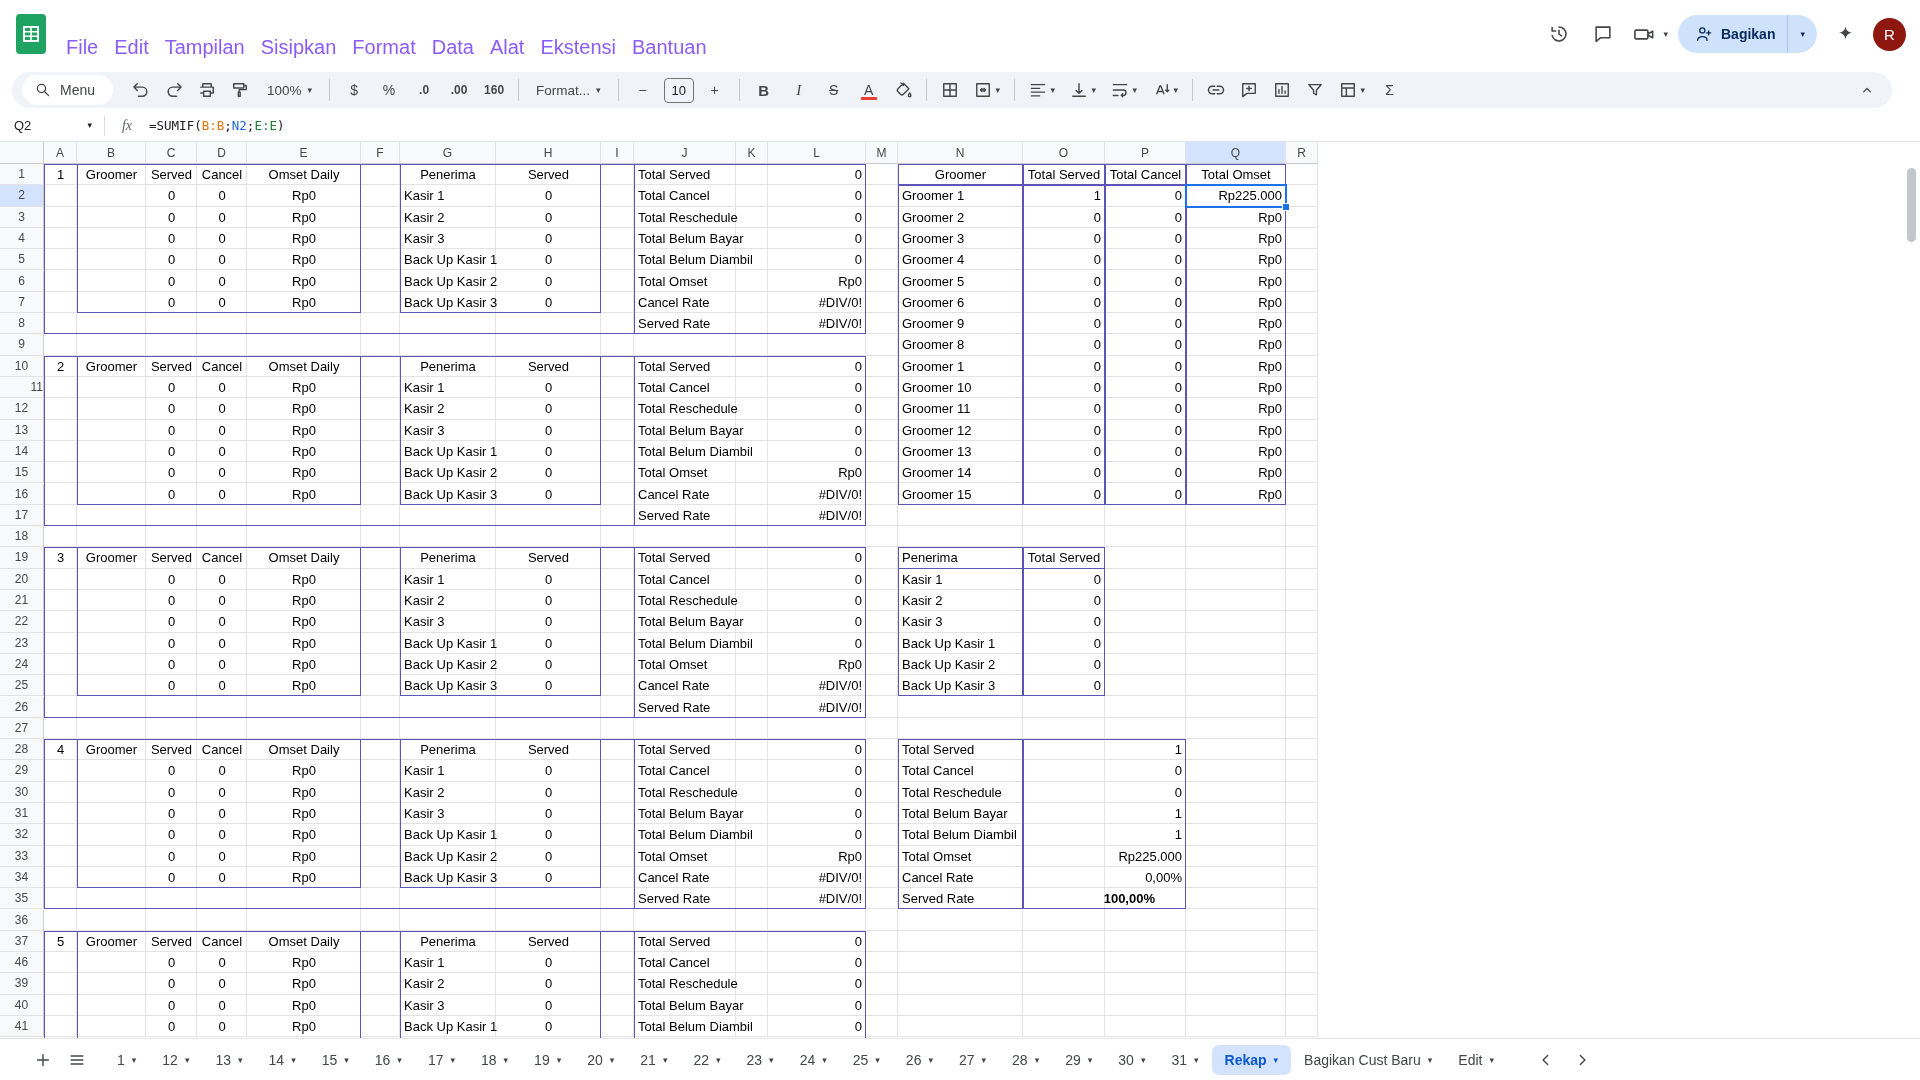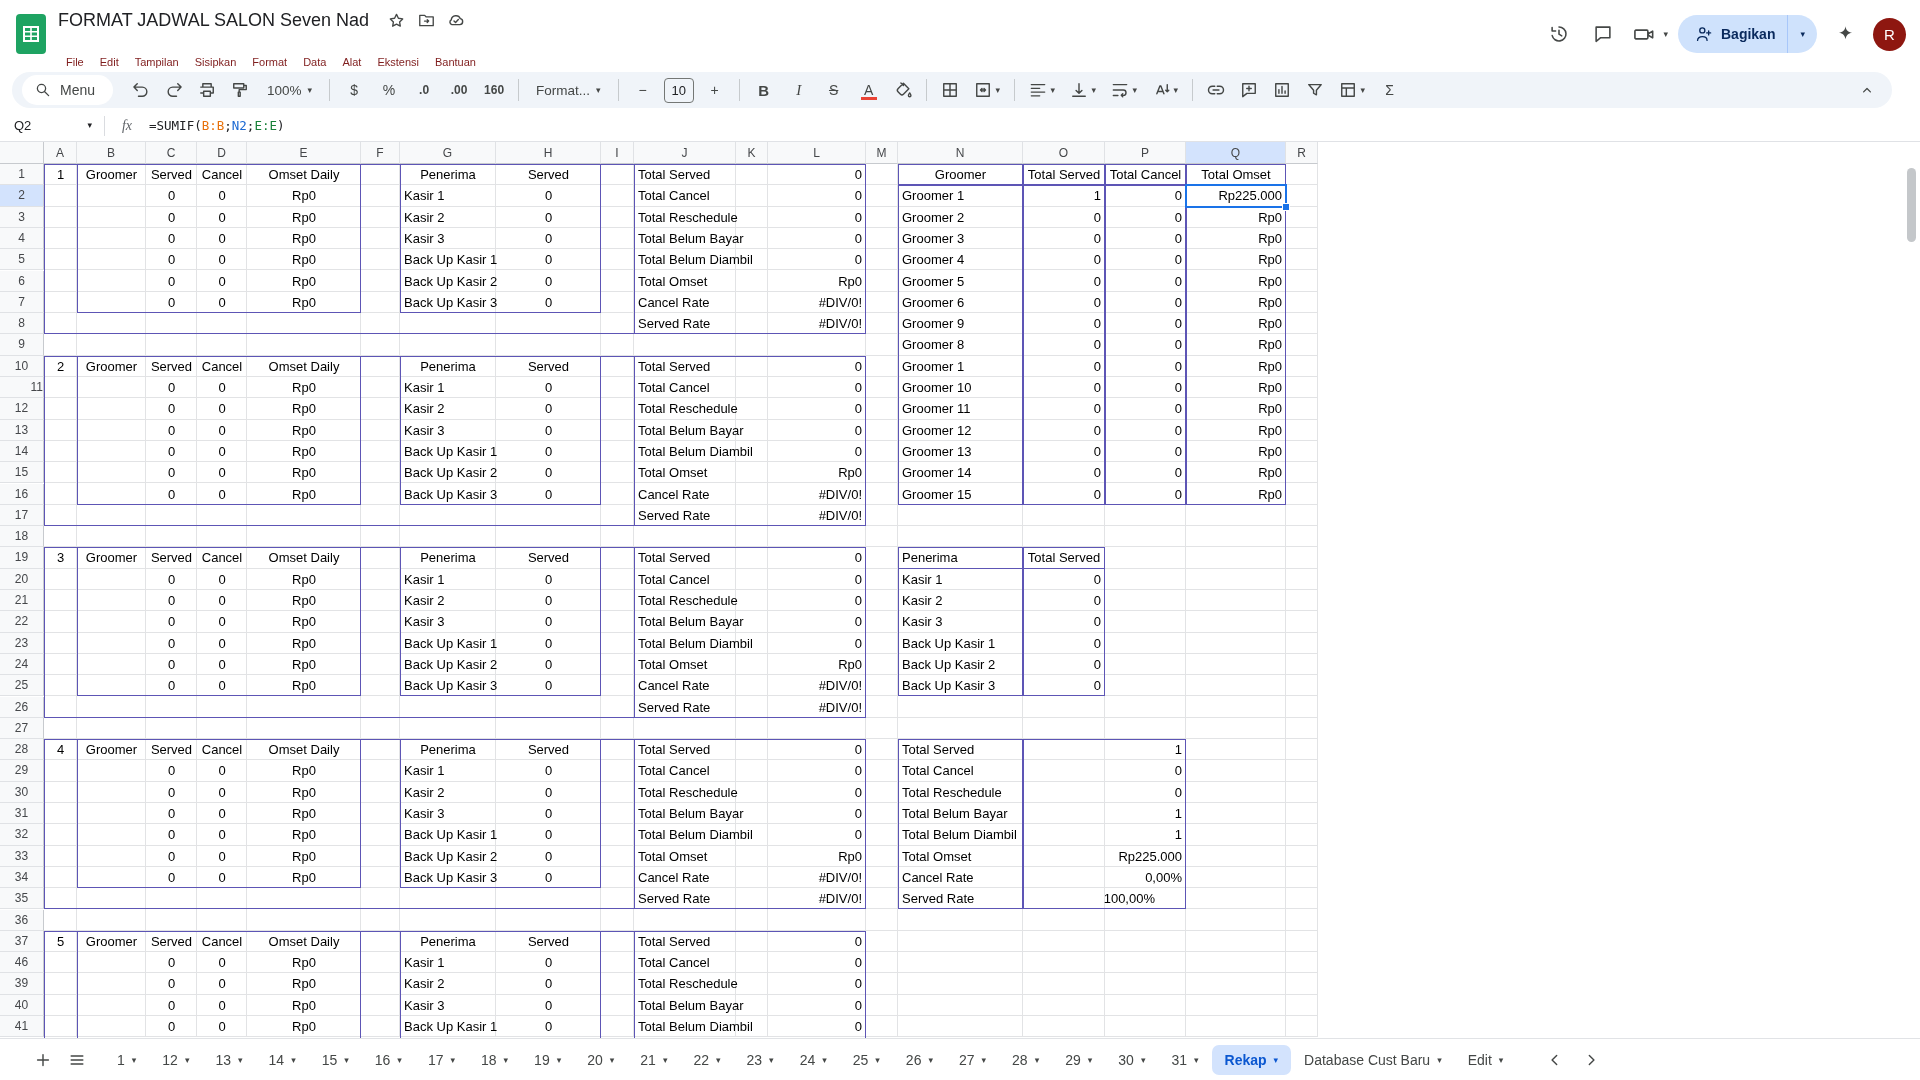--- a/index.html
+++ b/index.html
@@ -14,21 +14,21 @@
   .ibtn{display:flex;align-items:center;justify-content:center;border-radius:50%;color:#444746;flex:none;}
 
   
   #titlebar{position:absolute;left:0;top:0;width:1920px;height:68px;background:#fff;display:flex;align-items:center;}
   #logo{margin:0 12px 0 16px;flex:none;}
   #tb-left{display:flex;flex-direction:column;justify-content:center;}
   #titlerow{display:flex;align-items:center;height:30px;}
   #doctitle{font-size:18px;color:#202124;margin-right:12px;white-space:nowrap;}
   .t-ic{width:30px;height:26px;display:flex;align-items:center;justify-content:center;color:#444746;border-radius:4px;}
   #menubar{display:flex;height:28px;align-items:center;}
-  .mitem{font-size:11px;padding:3px 8px;border-radius:4px;color:#7f1d1d;cursor:default;margin-top:26px;}
+  .mitem{font-size:20px;padding:3px 8px;border-radius:4px;color:#8b5cf6;cursor:default;margin-top:26px;}
   #tb-right{margin-left:auto;display:flex;align-items:center;gap:4px;padding-right:14px;}
   #tb-right .ibtn{width:40px;height:40px;}
   .withcaret{display:flex;align-items:center;gap:2px;color:#444746;}
   #share{display:flex;align-items:center;height:38px;border-radius:19px;background:var(--share-bg);color:var(--share-fg);margin:0 6px;overflow:hidden;}
   #share .main{display:flex;align-items:center;gap:8px;padding:0 12px 0 16px;font-size:14px;font-weight:600;height:100%;}
   #share .sdiv{width:1px;height:100%;background:#a8c7fa;}
   #share .scaret{padding:0 12px;display:flex;align-items:center;height:100%;}
   #avatar{width:33px;height:33px;border-radius:50%;background:var(--avatar);color:#fff;display:flex;align-items:center;justify-content:center;font-size:15px;font-weight:500;margin-left:6px;flex:none;}
   .caret{font-size:9px;color:inherit;font-family:"DejaVu Sans",sans-serif;line-height:1;}
 
@@ -89,38 +89,20 @@
 </head>
 <body>
 
 <div id="titlebar">
   <svg id="logo" width="30" height="40" viewBox="0 0 30 40">
     <rect width="30" height="40" rx="4" fill="var(--logo)"></rect>
     <rect x="8" y="13" width="14" height="14" fill="none" stroke="#fff" stroke-width="2"></rect>
     <path d="M8 17.7h14M8 22.3h14M15 13v14" stroke="#fff" stroke-width="1.6" fill="none"></path>
   </svg>
   <div id="tb-left">
-    <div id="titlerow">
-      <span id="doctitle">FORMAT JADWAL SALON Seven Nad</span>
-      <span class="t-ic">
-          <svg class="ic" width="19" height="19" viewBox="0 0 24 24" fill="none" stroke="currentColor" stroke-width="1.7" stroke-linecap="round" stroke-linejoin="round">
-            <path d="M12 4.3l2.4 4.9 5.4.8-3.9 3.8.9 5.4-4.8-2.5-4.8 2.5.9-5.4L4.2 10l5.4-.8z"></path>
-          </svg>
-        </span>
-      <span class="t-ic">
-          <svg class="ic" width="19" height="19" viewBox="0 0 24 24" fill="none" stroke="currentColor" stroke-width="1.7" stroke-linecap="round" stroke-linejoin="round">
-            <path d="M3.5 5.5h6.2l2 2h8.8v11H3.5z M9.5 12.7h5.2 M12.9 10.9l1.8 1.8-1.8 1.8"></path>
-          </svg>
-        </span>
-      <span class="t-ic">
-          <svg class="ic" width="20" height="20" viewBox="0 0 24 24" fill="none" stroke="currentColor" stroke-width="1.7" stroke-linecap="round" stroke-linejoin="round">
-            <path d="M7 17.5h9.6a3.6 3.6 0 0 0 .6-7.1A5.7 5.7 0 0 0 6.3 11.8 3.1 3.1 0 0 0 7 17.5z M9.6 13.1l1.9 1.9 3.3-3.5"></path>
-          </svg>
-        </span>
-    </div>
     <div id="menubar">
         <div class="mitem">File</div>
         <div class="mitem">Edit</div>
         <div class="mitem">Tampilan</div>
         <div class="mitem">Sisipkan</div>
         <div class="mitem">Format</div>
         <div class="mitem">Data</div>
         <div class="mitem">Alat</div>
         <div class="mitem">Ekstensi</div>
         <div class="mitem">Bantuan</div>
@@ -730,21 +712,21 @@
     <div class="cell ar" style="left: 1023px; top: 639.7px; width: 163px;">0</div>
     <div class="cell al" style="left: 898px; top: 661px; width: 125px;">Total Belum Bayar</div>
     <div class="cell ar" style="left: 1023px; top: 661px; width: 163px;">1</div>
     <div class="cell al" style="left: 898px; top: 682.3px; width: 125px;">Total Belum Diambil</div>
     <div class="cell ar" style="left: 1023px; top: 682.3px; width: 163px;">1</div>
     <div class="cell al" style="left: 898px; top: 703.6px; width: 125px;">Total Omset</div>
     <div class="cell ar" style="left: 1023px; top: 703.6px; width: 163px;">Rp225.000</div>
     <div class="cell al" style="left: 898px; top: 724.9px; width: 125px;">Cancel Rate</div>
     <div class="cell ar" style="left: 1023px; top: 724.9px; width: 163px;">0,00%</div>
     <div class="cell al" style="left: 898px; top: 746.2px; width: 125px;">Served Rate</div>
-    <div class="cell ar" style="left: 1023px; top: 746.2px; width: 136px;">100,00%</div>
+    <div class="cell ar" style="left: 1023px; top: 746.2px; width: 136px; font-weight: bold;">100,00%</div>
     <div class="tblbox" style="left: 44px; top: 22px; width: 822px; height: 170.4px;"></div>
     <div class="tblbox" style="left: 77px; top: 22px; width: 284px; height: 149.1px;"></div>
     <div class="tblbox" style="left: 400px; top: 22px; width: 201px; height: 149.1px;"></div>
     <div class="tblbox" style="left: 634px; top: 22px; width: 232px; height: 170.4px;"></div>
     <div class="tblbox" style="left: 44px; top: 213.7px; width: 822px; height: 170.4px;"></div>
     <div class="tblbox" style="left: 77px; top: 213.7px; width: 284px; height: 149.1px;"></div>
     <div class="tblbox" style="left: 400px; top: 213.7px; width: 201px; height: 149.1px;"></div>
     <div class="tblbox" style="left: 634px; top: 213.7px; width: 232px; height: 170.4px;"></div>
     <div class="tblbox" style="left: 44px; top: 405.4px; width: 822px; height: 170.4px;"></div>
     <div class="tblbox" style="left: 77px; top: 405.4px; width: 284px; height: 149.1px;"></div>
@@ -867,21 +849,21 @@
       </div>
       <div class="tab">
         <span class="tlabel">31</span>
         <span class="tcaret">▾</span>
       </div>
       <div class="tab active">
         <span class="tlabel">Rekap</span>
         <span class="tcaret">▾</span>
       </div>
       <div class="tab">
-        <span class="tlabel">Database Cust Baru</span>
+        <span class="tlabel">Bagikan Cust Baru</span>
         <span class="tcaret">▾</span>
       </div>
       <div class="tab">
         <span class="tlabel">Edit</span>
         <span class="tcaret">▾</span>
       </div>
     </div>
   <div id="tabnav">
     <span class="ibtn">
         <svg class="ic" width="20" height="20" viewBox="0 0 24 24" fill="none" stroke="currentColor" stroke-width="1.7" stroke-linecap="round" stroke-linejoin="round">

